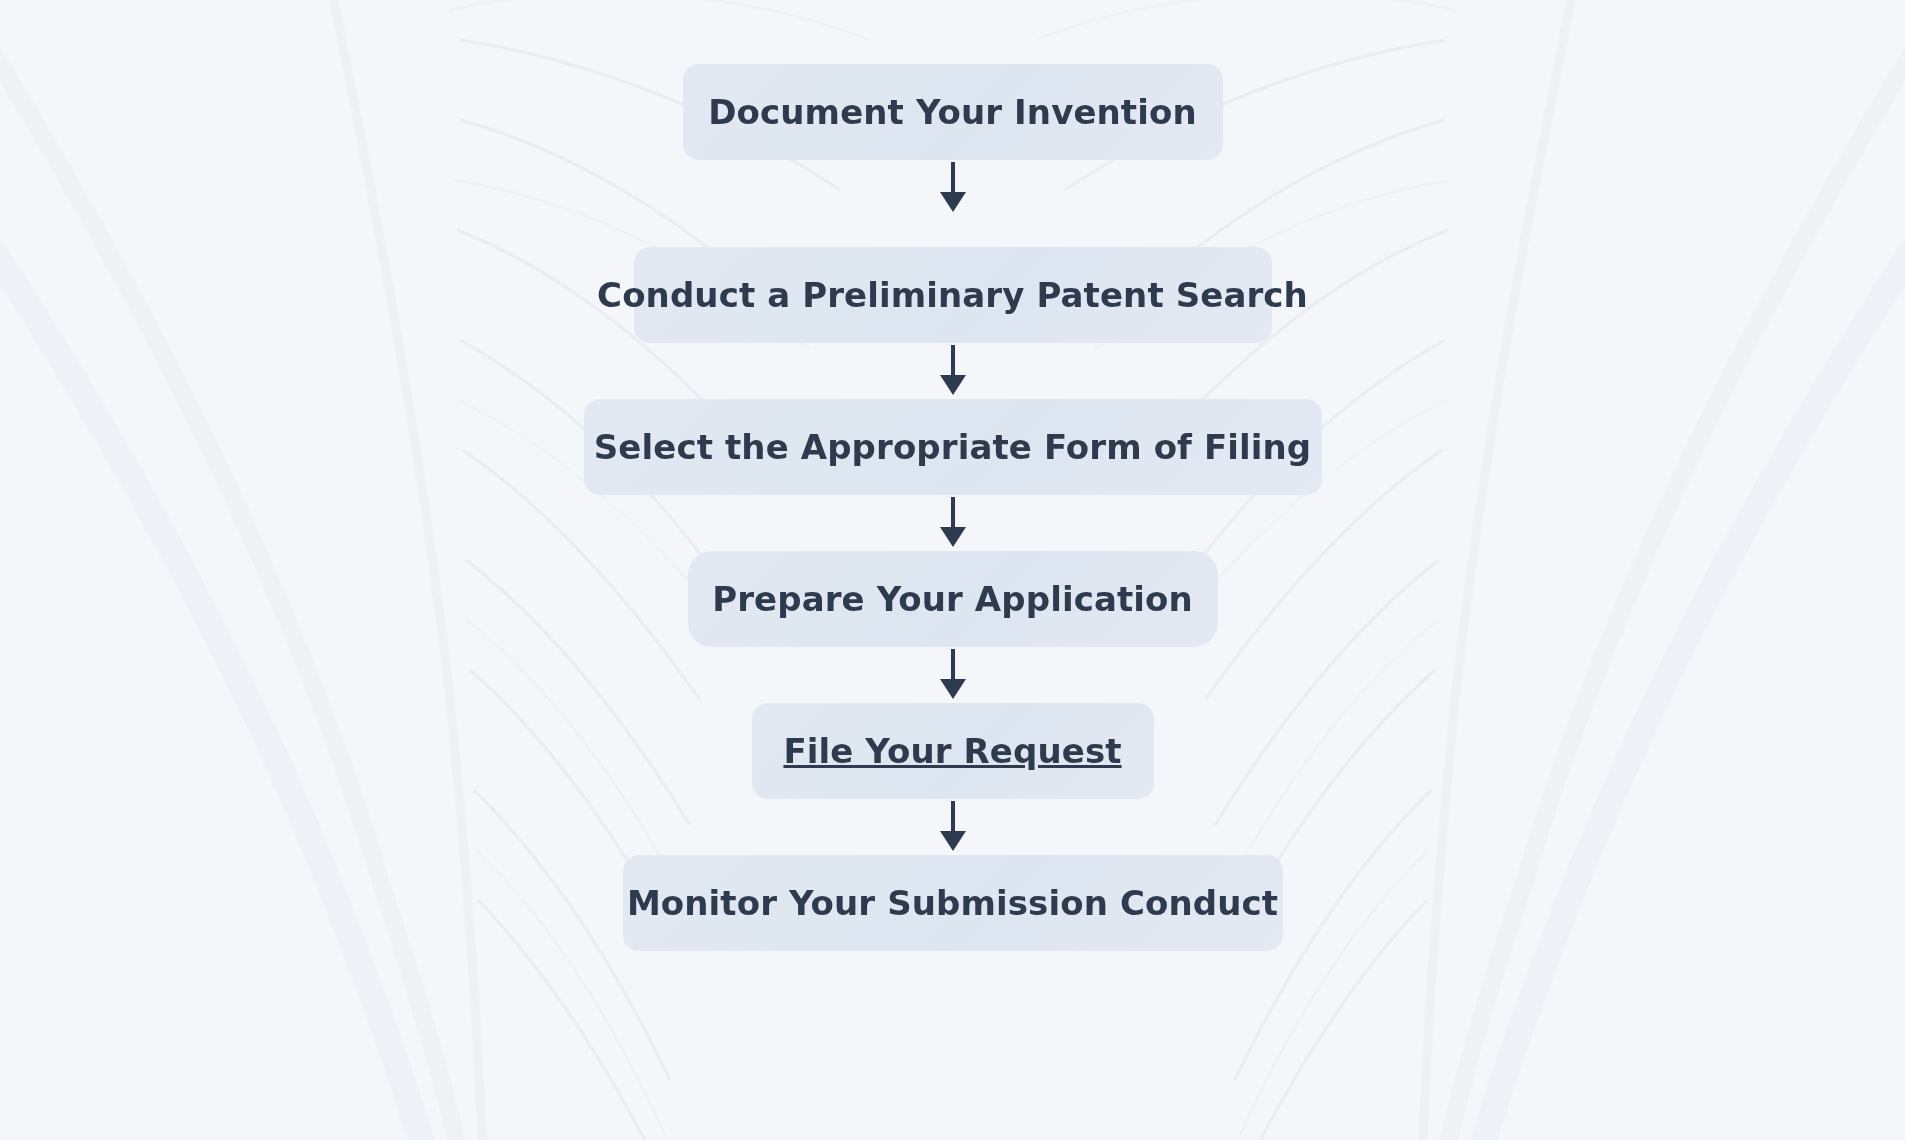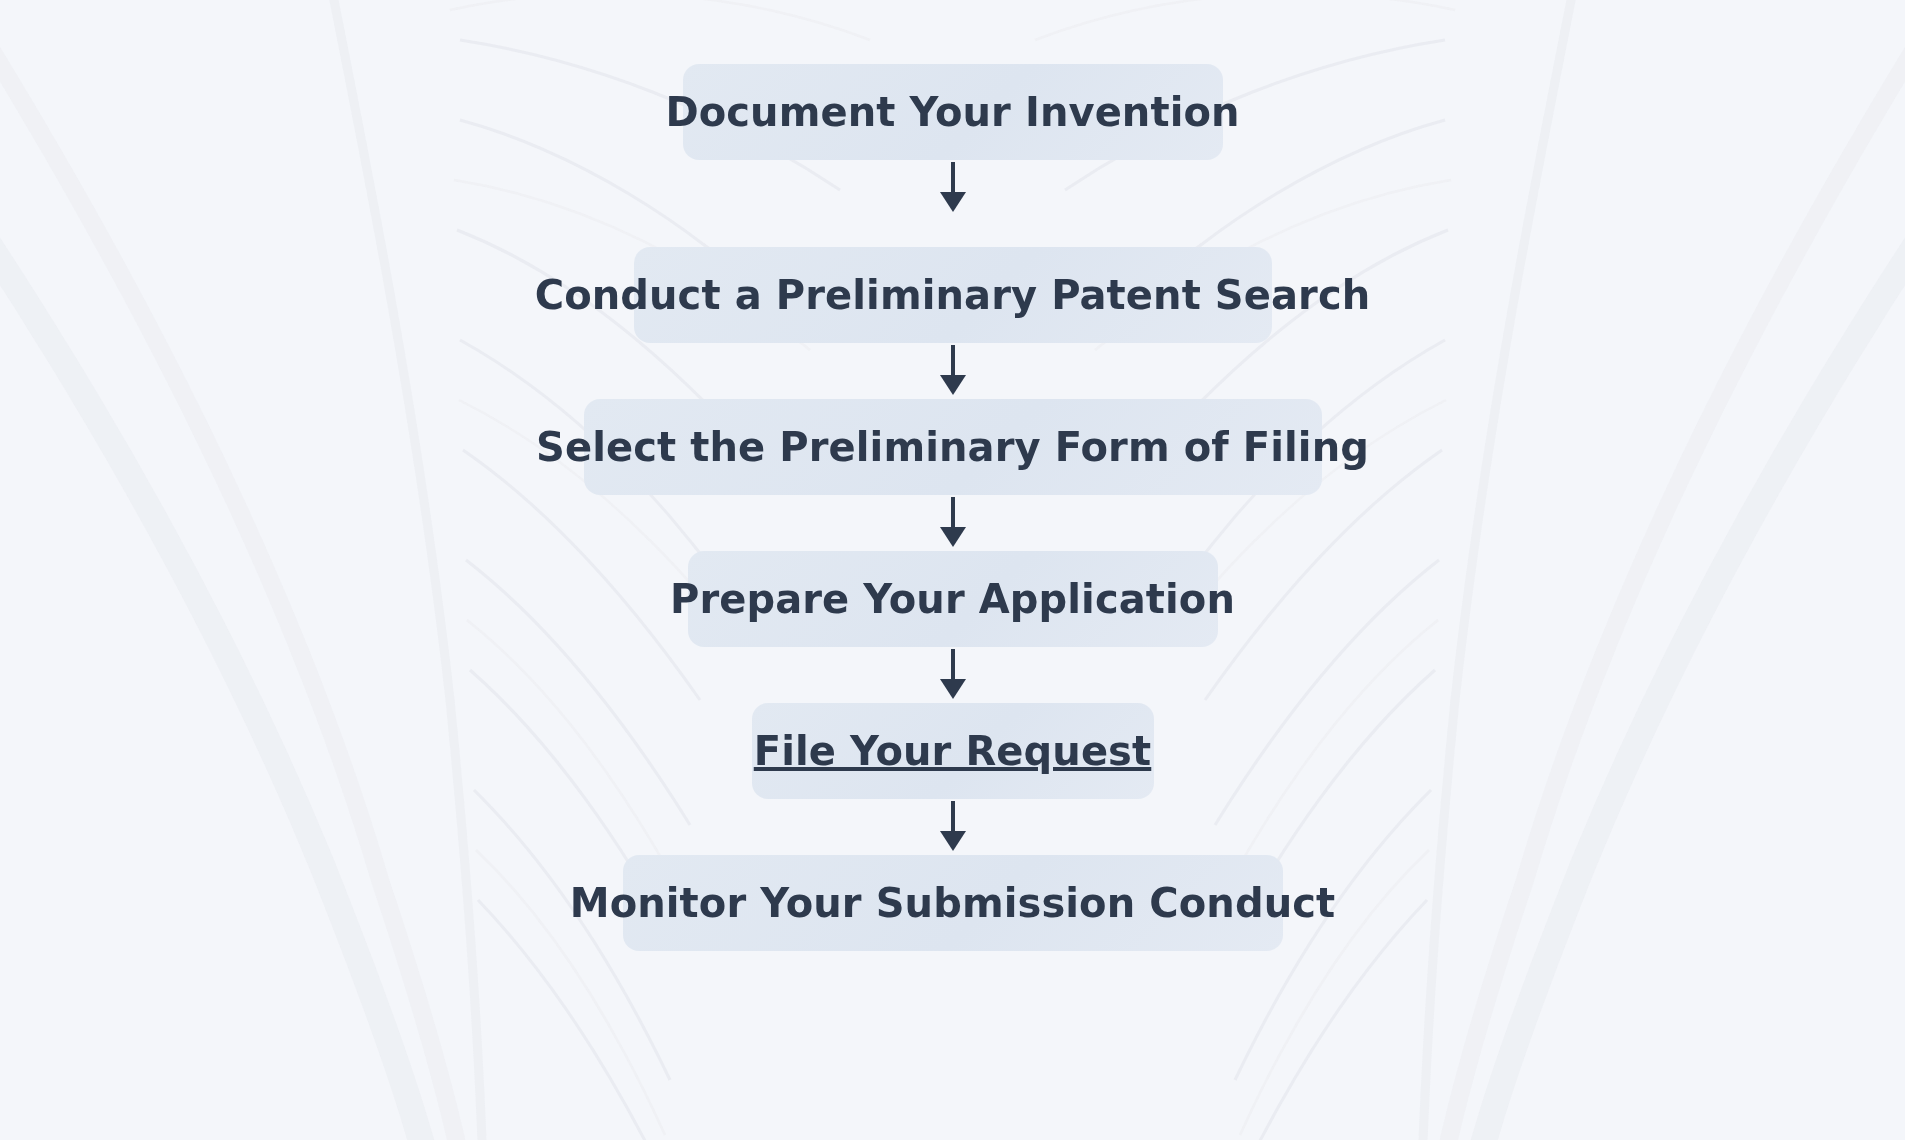--- a/index.html
+++ b/index.html
@@ -40,21 +40,21 @@
   .node {
     background: linear-gradient(135deg, #e2e9f2 0%, #dde5f0 55%, #e4eaf3 100%);
     color: #2e3a4d;
     border-radius: 16px;
     height: 96px;
     display: flex;
     align-items: center;
     justify-content: center;
     padding: 12px 44px;
     box-sizing: border-box;
-    font-size: 40px;
+    font-size: 34px;
     font-weight: bold;
     letter-spacing: 0.1px;
     white-space: nowrap;
     text-align: center;
   }
 
   .connector {
     height: 56px;
     width: 30px;
     display: flex;
@@ -114,30 +114,30 @@
 
   <div class="node" style="width:638px;margin-top:31px;">Conduct a Preliminary Patent Search</div>
 
   <div class="connector">
     <svg width="30" height="52" viewBox="0 0 30 52">
       <rect x="13" y="0" width="4" height="32" fill="#2e3a4d"></rect>
       <polygon points="2,30 28,30 15,50" fill="#2e3a4d"></polygon>
     </svg>
   </div>
 
-  <div class="node" style="width:738px;">Select the Preliminary Form of Filing</div>
+  <div class="node" style="width:738px;">Select the Appropriate Form of Filing</div>
 
   <div class="connector">
     <svg width="30" height="52" viewBox="0 0 30 52">
       <rect x="13" y="0" width="4" height="32" fill="#2e3a4d"></rect>
       <polygon points="2,30 28,30 15,50" fill="#2e3a4d"></polygon>
     </svg>
   </div>
 
-  <div class="node" style="width:530px;">Prepare Your Application</div>
+  <div class="node" style="width:530px;border-radius:24px;">Prepare Your Application</div>
 
   <div class="connector">
     <svg width="30" height="52" viewBox="0 0 30 52">
       <rect x="13" y="0" width="4" height="32" fill="#2e3a4d"></rect>
       <polygon points="2,30 28,30 15,50" fill="#2e3a4d"></polygon>
     </svg>
   </div>
 
   <div class="node" style="width:402px;text-decoration:underline;">File Your Request</div>
 

